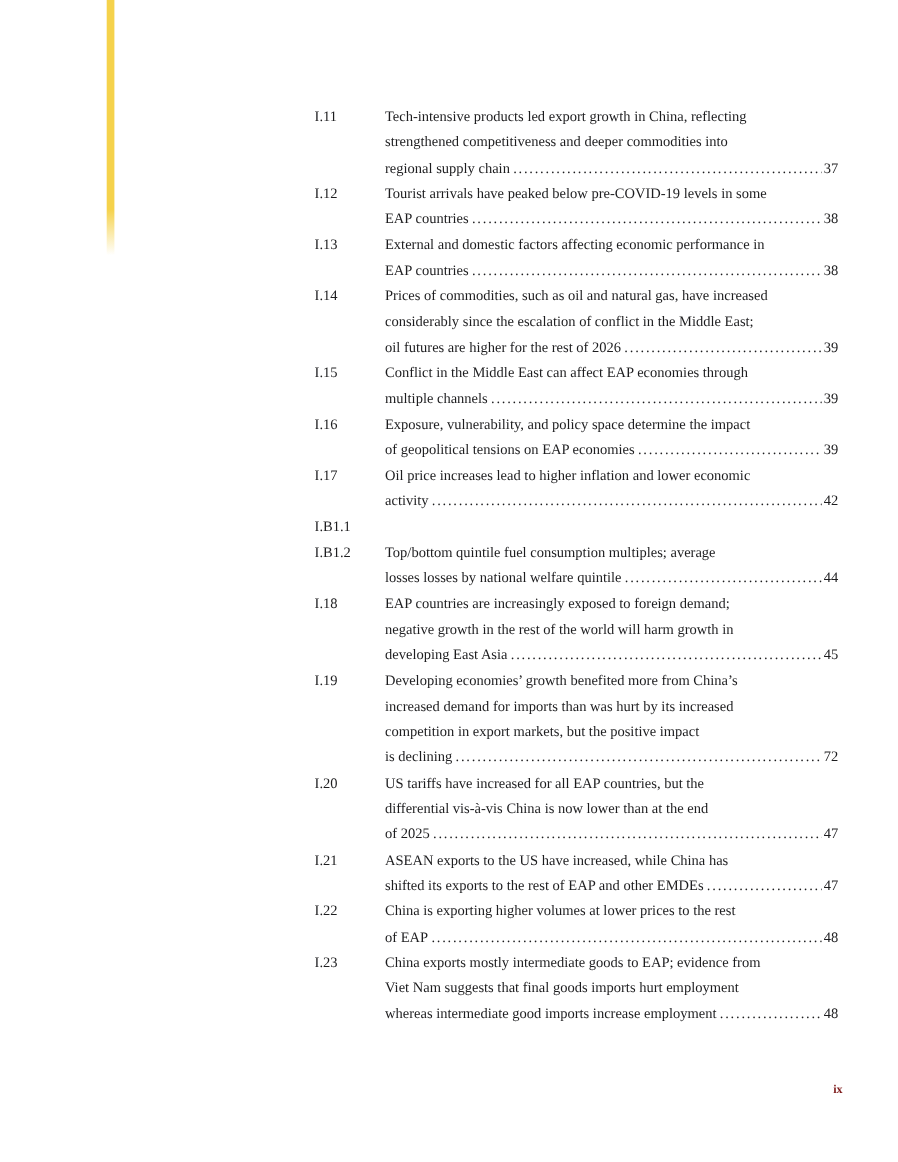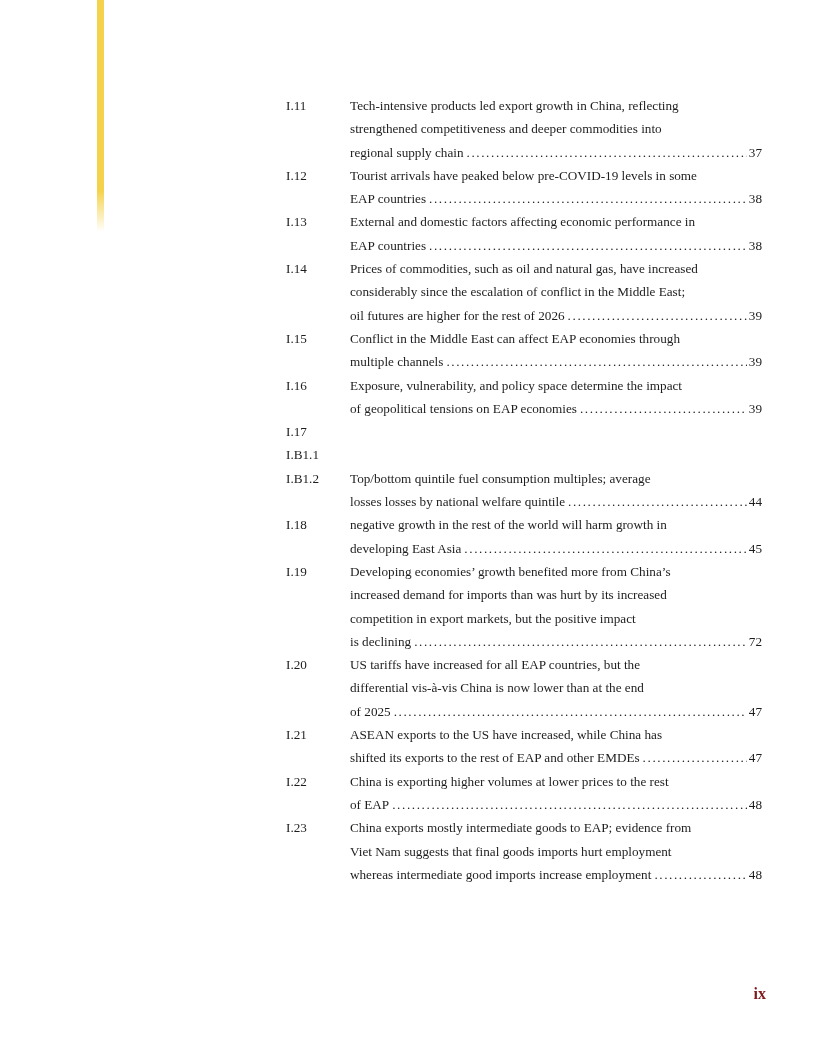--- a/index.html
+++ b/index.html
@@ -63,21 +63,21 @@
     letter-spacing: 1.6px;
   }
   .pageno {
     flex: 0 0 auto;
     text-align: left;
   }
   .folio {
     position: absolute;
     right: 50px;
     top: 985px;
-    font-size: 16px;
+    font-size: 11px;
     font-weight: bold;
     color: #7f1d1d;
   }
 </style>
 </head>
 <body>
 
 <div class="accent-bar" style="background: linear-gradient(rgb(245, 210, 75) 0%, rgb(245, 210, 75) 82%, rgba(255, 255, 255, 0) 100%);"></div>
 
 <main class="toc">
@@ -166,20 +166,30 @@
         <div class="line">
           <span class="line-text">of geopolitical tensions on EAP economies</span>
           <span class="dots"></span>
           <span class="pageno">39</span>
         </div>
       </div>
   </div>
 
   <div class="entry">
     <span class="entry-id">I.17</span>
+    <div class="entry-body">
+        <div class="line">
+          <span class="line-text">Oil price increases lead to higher inflation and lower economic</span>
+        </div>
+        <div class="line">
+          <span class="line-text">activity</span>
+          <span class="dots"></span>
+          <span class="pageno">42</span>
+        </div>
+      </div>
   </div>
 
   <div class="entry">
     <span class="entry-id">I.B1.1</span>
   </div>
 
   <div class="entry">
     <span class="entry-id">I.B1.2</span>
     <div class="entry-body">
         <div class="line">
@@ -190,20 +200,23 @@
           <span class="dots"></span>
           <span class="pageno">44</span>
         </div>
       </div>
   </div>
 
   <div class="entry">
     <span class="entry-id">I.18</span>
     <div class="entry-body">
         <div class="line">
+          <span class="line-text">EAP countries are increasingly exposed to foreign demand;</span>
+        </div>
+        <div class="line">
           <span class="line-text">negative growth in the rest of the world will harm growth in</span>
         </div>
         <div class="line">
           <span class="line-text">developing East Asia</span>
           <span class="dots"></span>
           <span class="pageno">45</span>
         </div>
       </div>
   </div>
 

